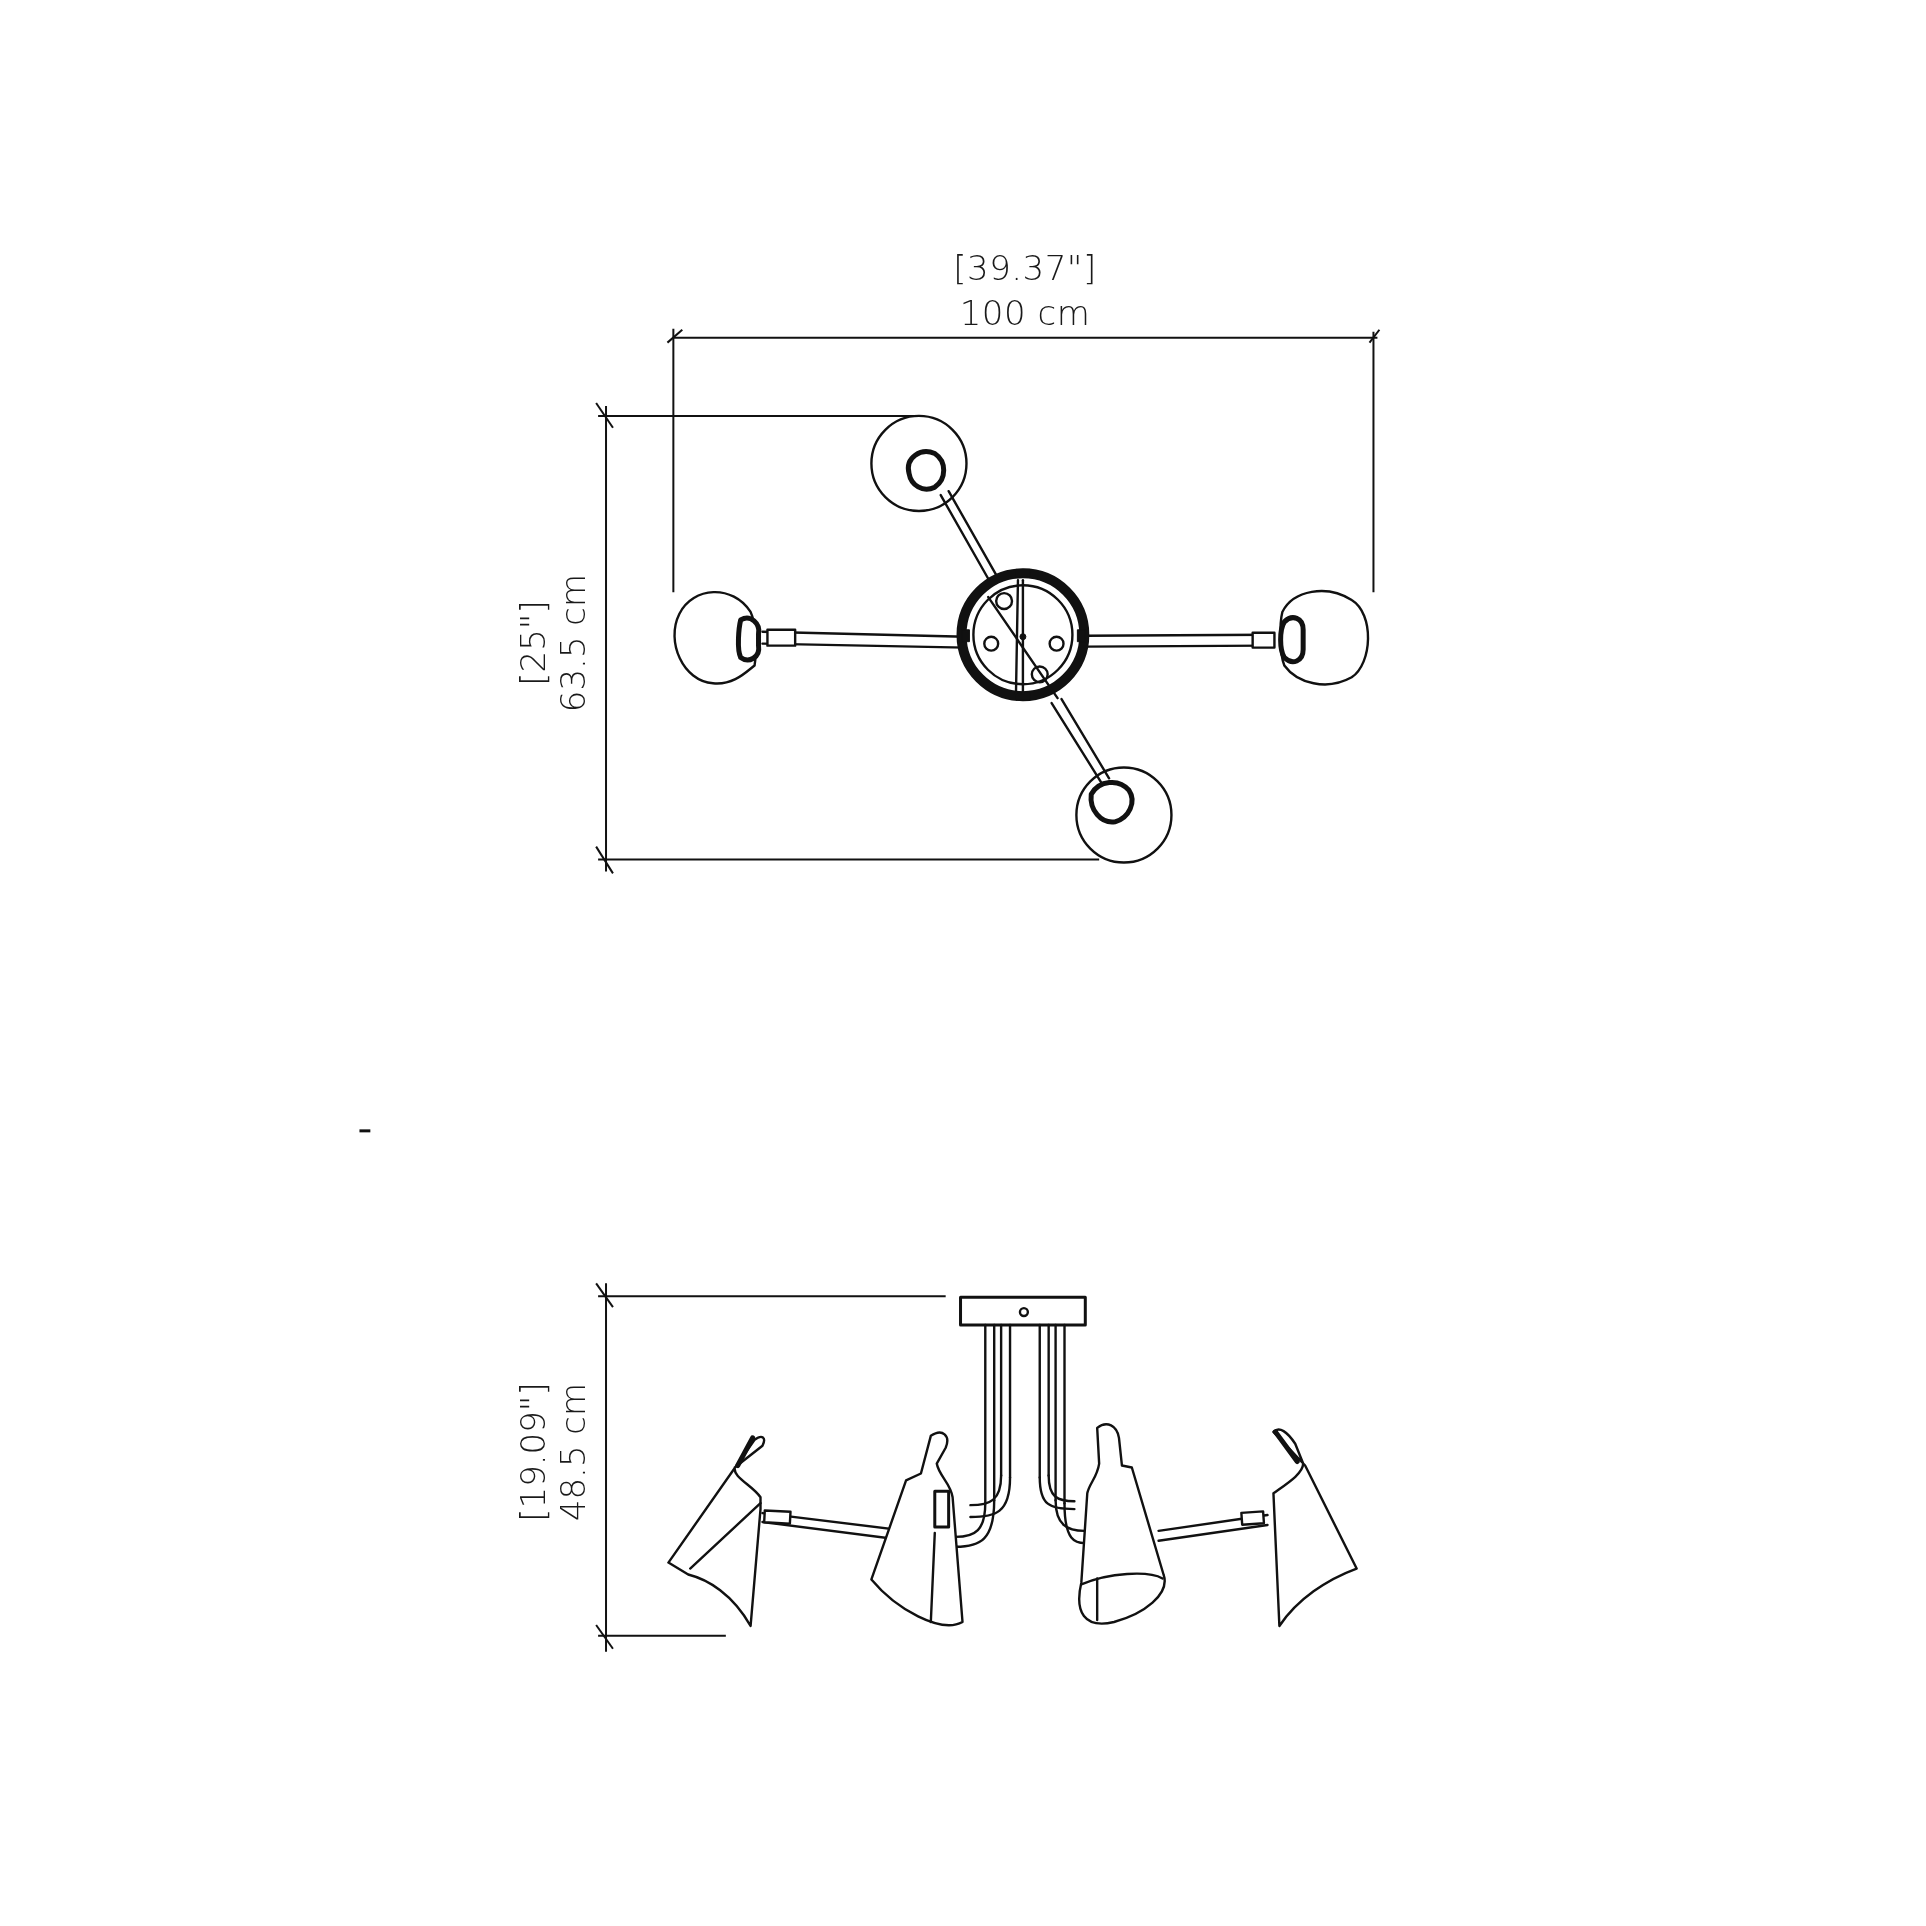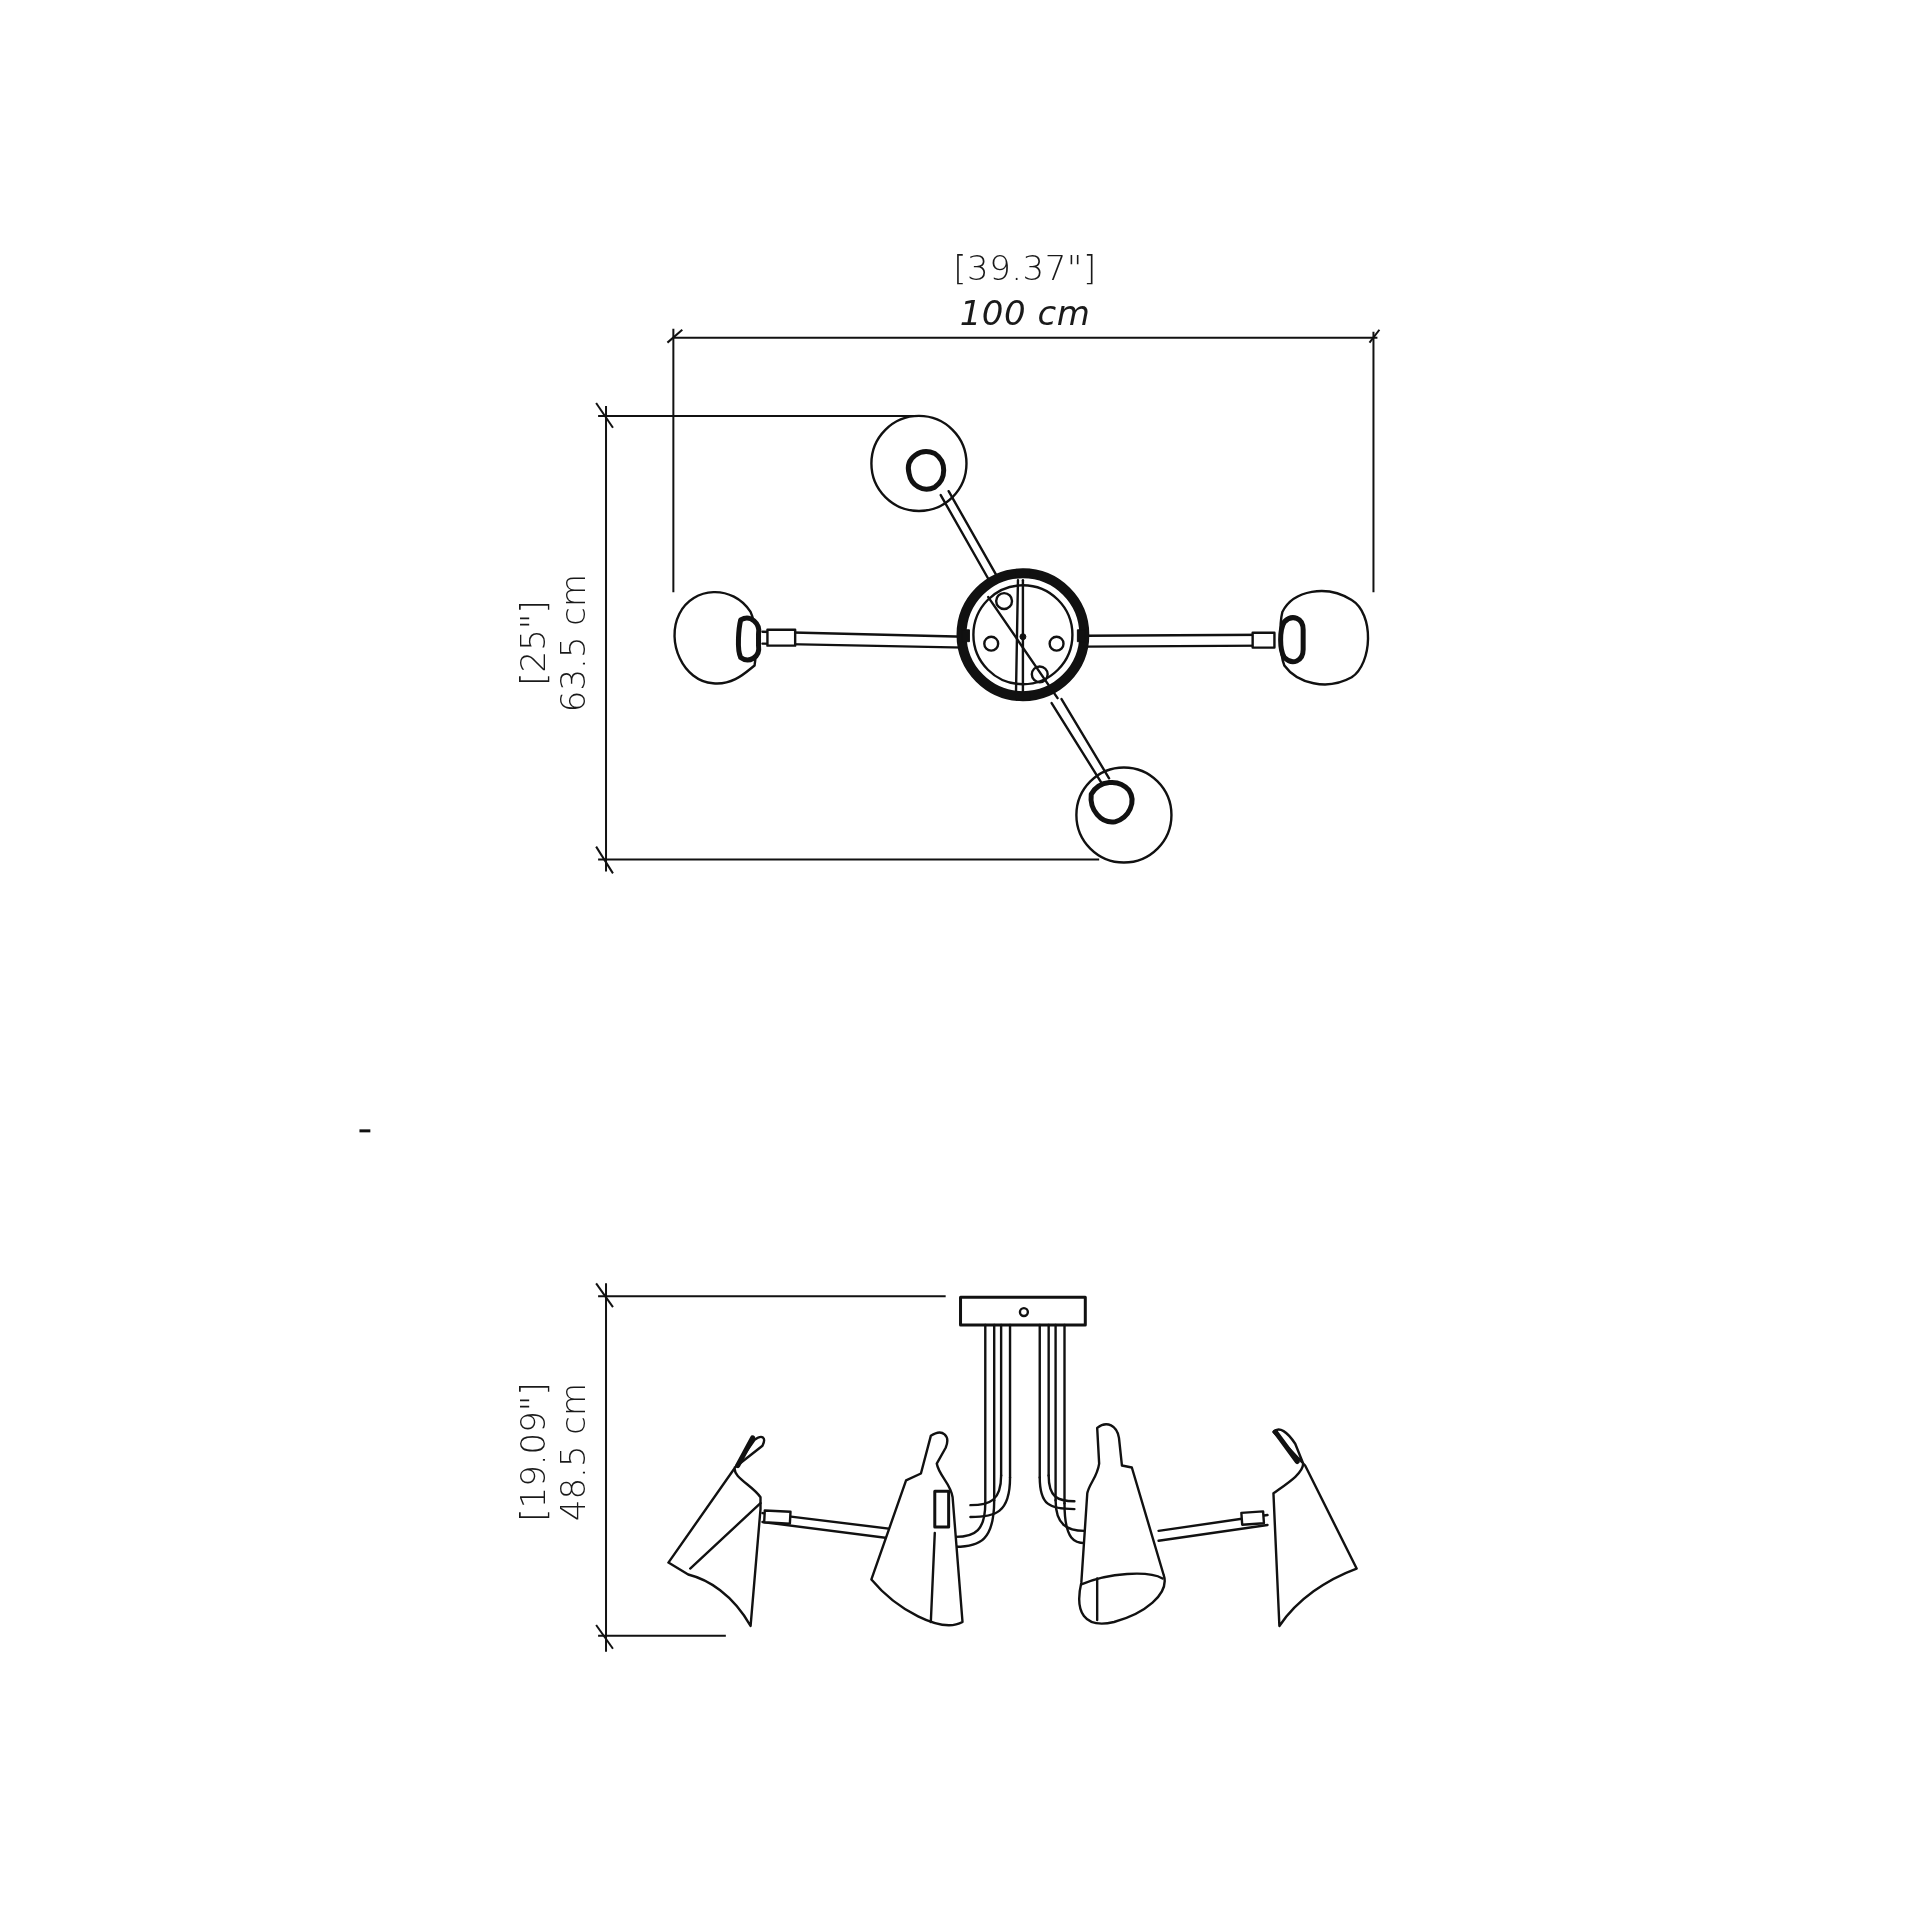--- a/index.html
+++ b/index.html
@@ -159,21 +159,21 @@
     </g>
 
     <g>
       <path class="wf" d="M1286,1446 C1292,1440 1300,1446 1308,1458 L1316,1478 C1316,1488 1300,1498 1286,1508 L1292,1642 C1310,1615 1340,1595 1370,1584 L1318,1480 Z"></path>
       <path class="thick" d="M1288,1446 L1310,1476"></path>
     </g>
   </g>
 </svg>
 
 <div class="label center" style="left:1025px; top:248px;">[39.37"]</div>
-<div class="label center" style="left:1025px; top:293px;font-style:italic;">100 cm</div>
+<div class="label center" style="left:1025px; top:293px;">100 cm</div>
 
 <div class="vlabel" style="left:513px; top:752px; width:218px;">
   <span>[25"]</span>
   <span>63.5 cm</span>
 </div>
 
 <div class="vlabel" style="left:513px; top:1576px; width:248px;">
   <span>[19.09"]</span>
   <span>48.5 cm</span>
 </div>

